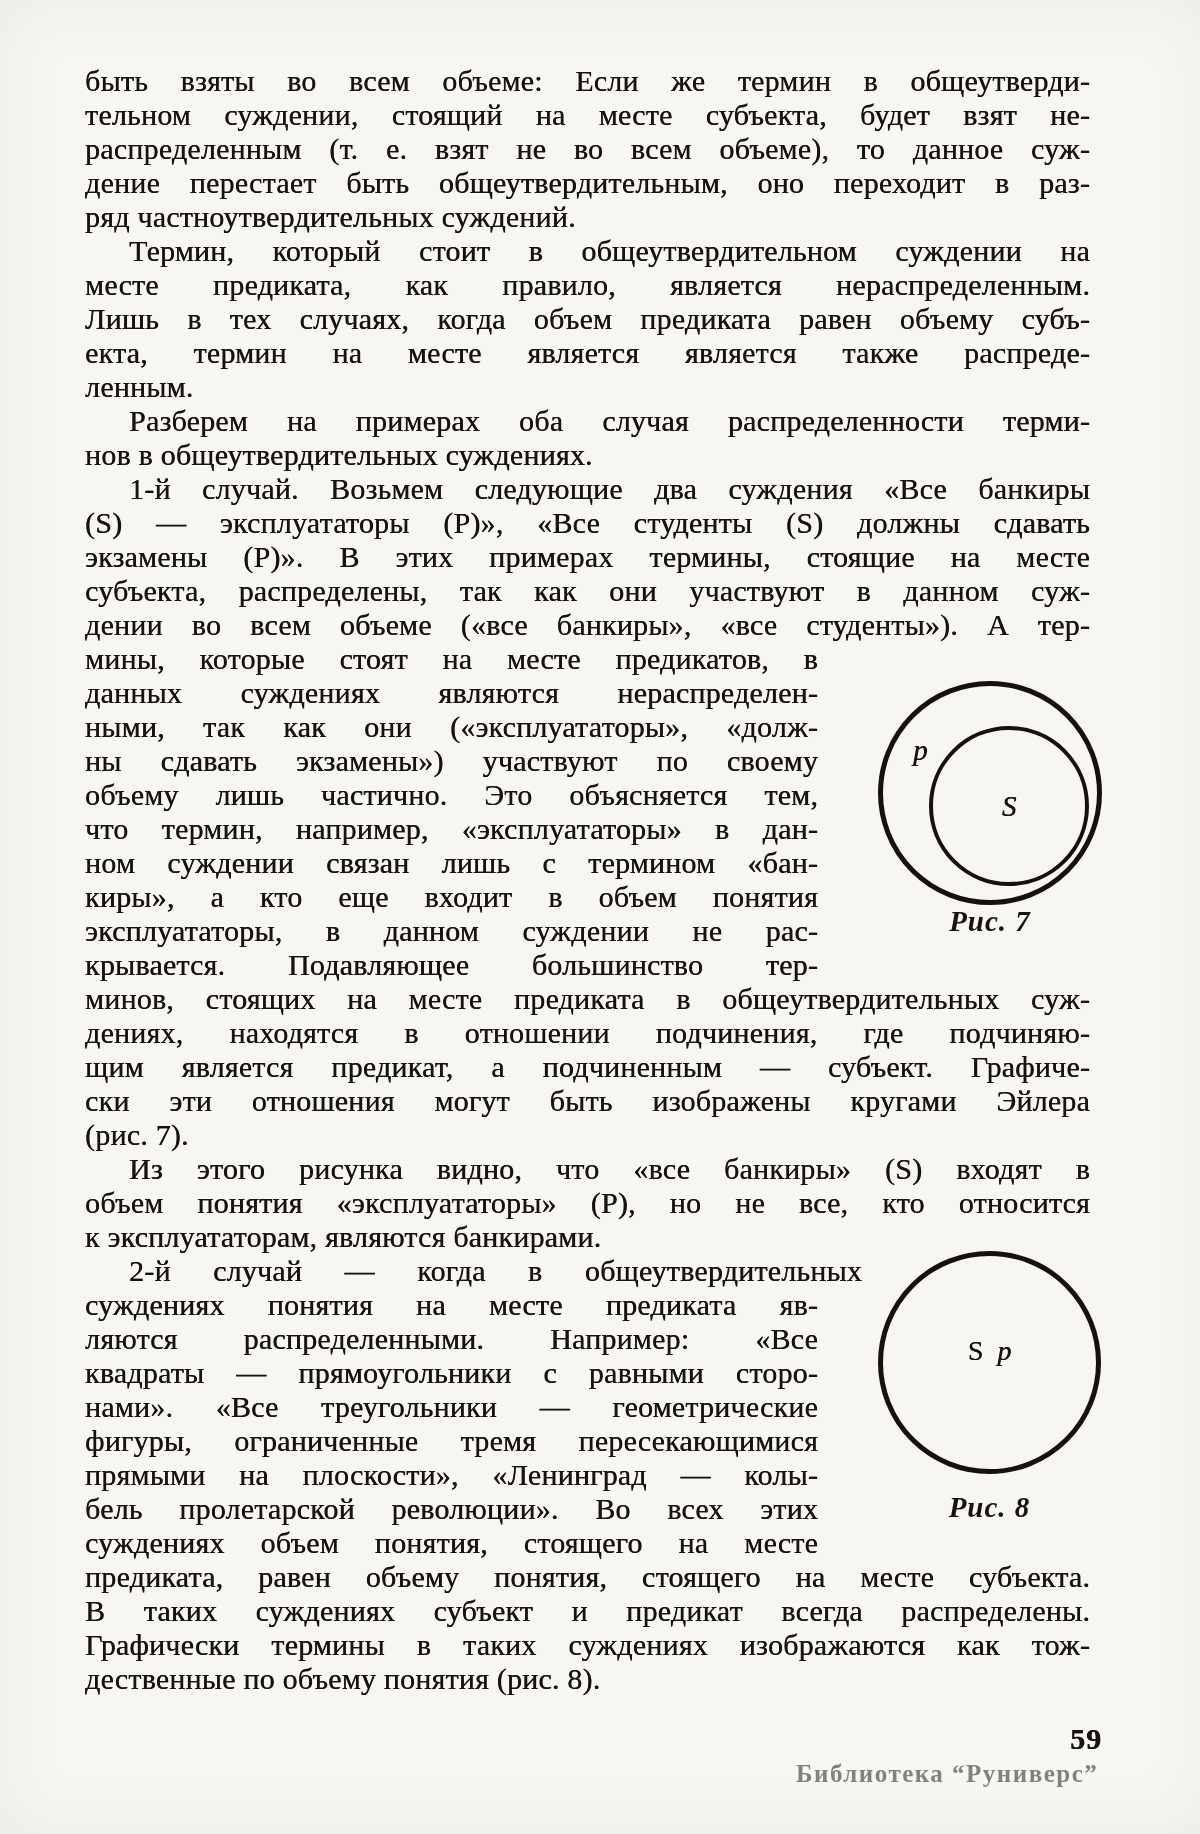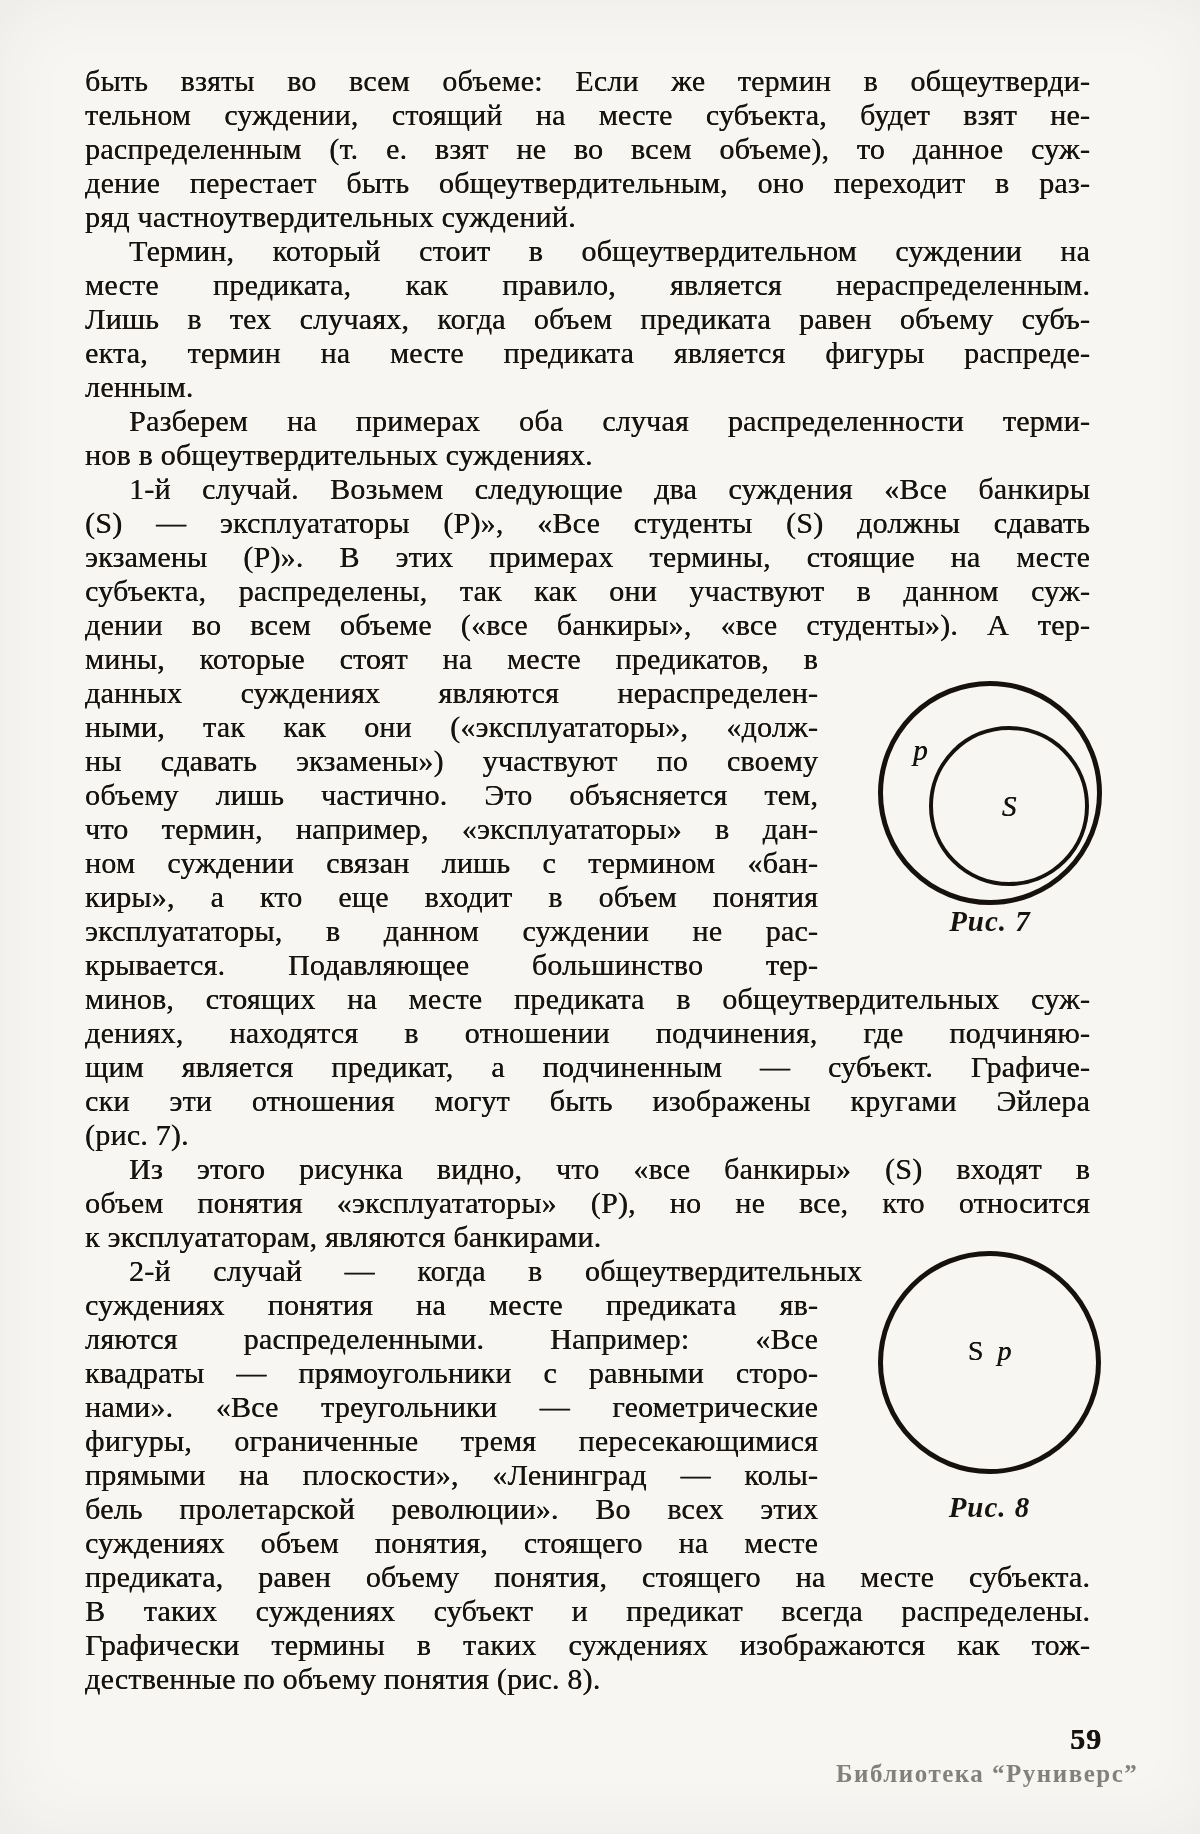--- a/index.html
+++ b/index.html
@@ -74,21 +74,21 @@
   .pagenum {
     position: absolute;
     left: 1070px; top: 1722px;
     font-size: 30px;
     font-weight: bold;
     letter-spacing: 1px;
     text-shadow: 0.4px 0 0 currentColor;
   }
   .watermark {
     position: absolute;
-    left: 836px; top: 1760px;
+    left: 796px; top: 1760px;
     font-size: 25px;
     font-weight: bold;
     color: #82827c;
     letter-spacing: 1.5px;
     white-space: nowrap;
   }
 </style>
 </head>
 <body>
 
@@ -96,21 +96,21 @@
 
   <div class="text-flow" id="text-flow">
       <div class="line">быть взяты во всем объеме: Если же термин в общеутверди-</div>
       <div class="line">тельном суждении, стоящий на месте субъекта, будет взят не-</div>
       <div class="line">распределенным (т. е. взят не во всем объеме), то данное суж-</div>
       <div class="line">дение перестает быть общеутвердительным, оно переходит в раз-</div>
       <div class="line last">ряд частноутвердительных суждений.</div>
       <div class="line indent">Термин, который стоит в общеутвердительном суждении на</div>
       <div class="line">месте предиката, как правило, является нераспределенным.</div>
       <div class="line">Лишь в тех случаях, когда объем предиката равен объему субъ-</div>
-      <div class="line">екта, термин на месте предиката является фигуры распреде-</div>
+      <div class="line">екта, термин на месте является является также распреде-</div>
       <div class="line last">ленным.</div>
       <div class="line indent">Разберем на примерах оба случая распределенности терми-</div>
       <div class="line last">нов в общеутвердительных суждениях.</div>
       <div class="line indent">1-й случай. Возьмем следующие два суждения «Все банкиры</div>
       <div class="line">(S) — эксплуататоры (P)», «Все студенты (S) должны сдавать</div>
       <div class="line">экзамены (P)». В этих примерах термины, стоящие на месте</div>
       <div class="line">субъекта, распределены, так как они участвуют в данном суж-</div>
       <div class="line">дении во всем объеме («все банкиры», «все студенты»). А тер-</div>
       <div class="line narrow">мины, которые стоят на месте предикатов, в</div>
       <div class="line narrow">данных суждениях являются нераспределен-</div>

